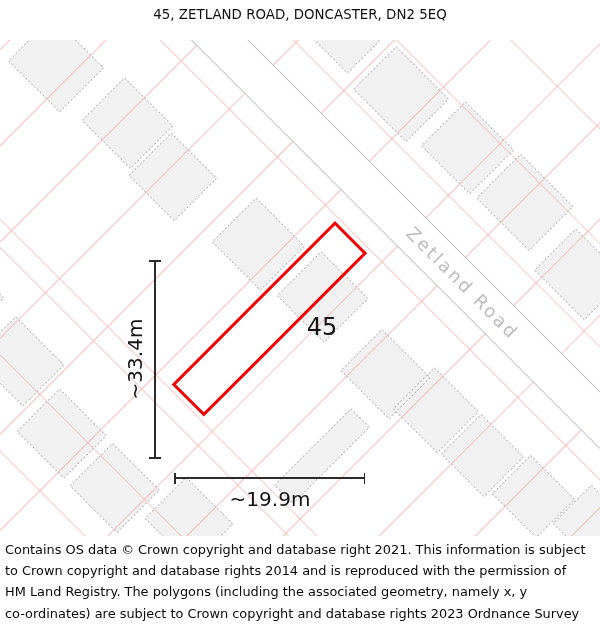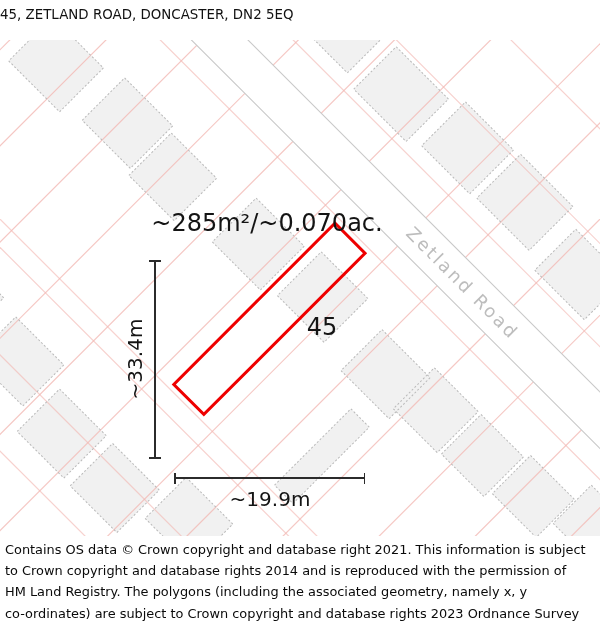--- a/index.html
+++ b/index.html
@@ -6,21 +6,21 @@
   html, body {
     width: 600px; height: 625px;
     background: #ffffff;
     font-family: "DejaVu Sans", sans-serif;
     color: #111;
     overflow: hidden;
     position: relative;
   }
   .header {
     position: absolute; top: 0; left: 0; width: 600px; height: 40px;
-    background: #ffffff; z-index: 5;
+    background: #ffffff; text-align: center; z-index: 5;
     padding-top: 6px; line-height: 17.5px; font-size: 13.4px;
   }
   .map-wrap {
     position: absolute; top: 40px; left: 0; width: 600px; height: 500px;
     overflow: hidden; background: #ffffff;
   }
   .map-wrap svg { display: block; }
   .overlay-label {
     position: absolute; white-space: nowrap; color: #141414; z-index: 3;
   }
@@ -122,21 +122,20 @@
         <rect x="352" y="503" width="66" height="58" fill="none" stroke="#b9b9b9" stroke-width="1" stroke-dasharray="2 2"></rect>
         <rect x="432" y="508" width="64" height="56" fill="none" stroke="#b9b9b9" stroke-width="1" stroke-dasharray="2 2"></rect>
         <rect x="-260" y="150" width="1120" height="40" fill="#ffffff"></rect>
         <line x1="-260" y1="150" x2="860" y2="150" stroke="#c8c8c8" stroke-width="1.1"></line>
         <line x1="-260" y1="190" x2="860" y2="190" stroke="#c8c8c8" stroke-width="1.1"></line>
         <text x="410" y="176.5" text-anchor="middle" fill="#bdbdbd" font-size="18" letter-spacing="2.5" font-family="&quot;DejaVu Sans&quot;, sans-serif">Zetland Road</text>
         <rect x="277.5" y="218" width="42.5" height="228" fill="none" stroke="#ee0000" stroke-width="3" stroke-linejoin="miter"></rect>
       </g>
     </svg>
 
-  <div class="overlay-label area-label">~285m²/~0.070ac.</div>
   <div class="overlay-label plot-number">45</div>
 
   <div class="dim vline"></div>
   <div class="dim vcap1"></div>
   <div class="dim vcap2"></div>
   <div class="overlay-label vdim-label">~33.4m</div>
 
   <div class="dim hline"></div>
   <div class="dim hcap1"></div>
   <div class="dim hcap2"></div>

